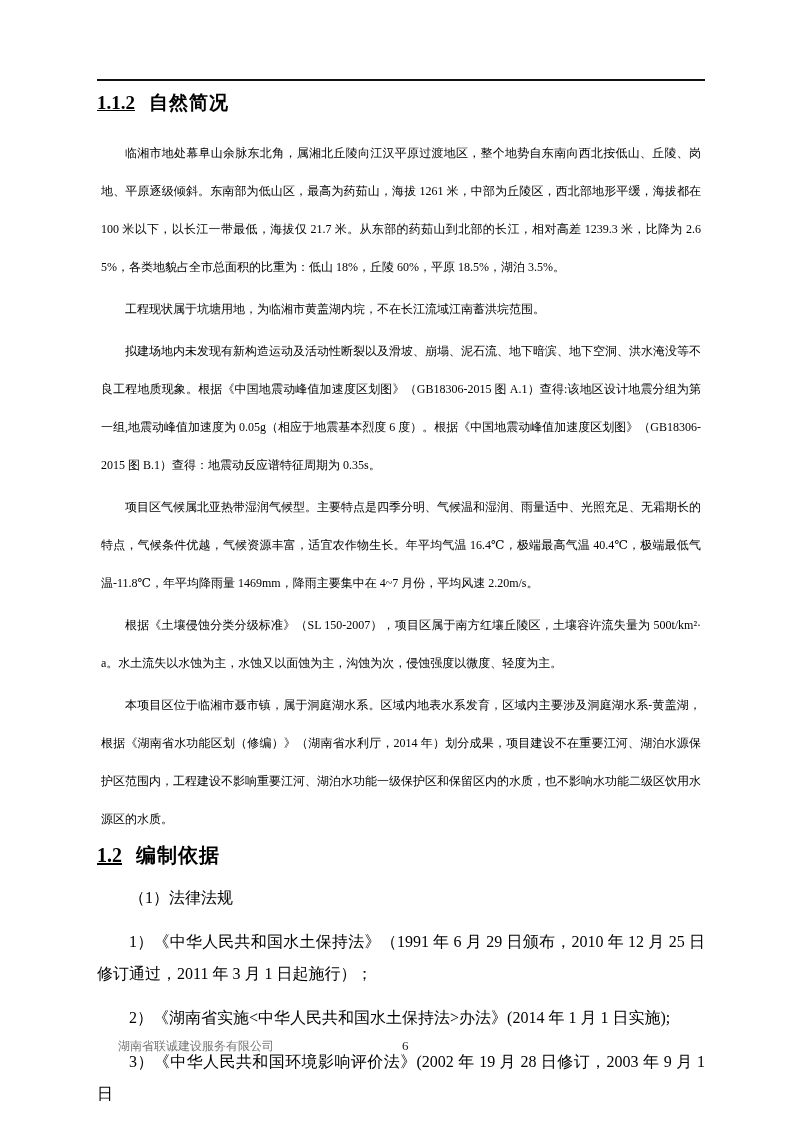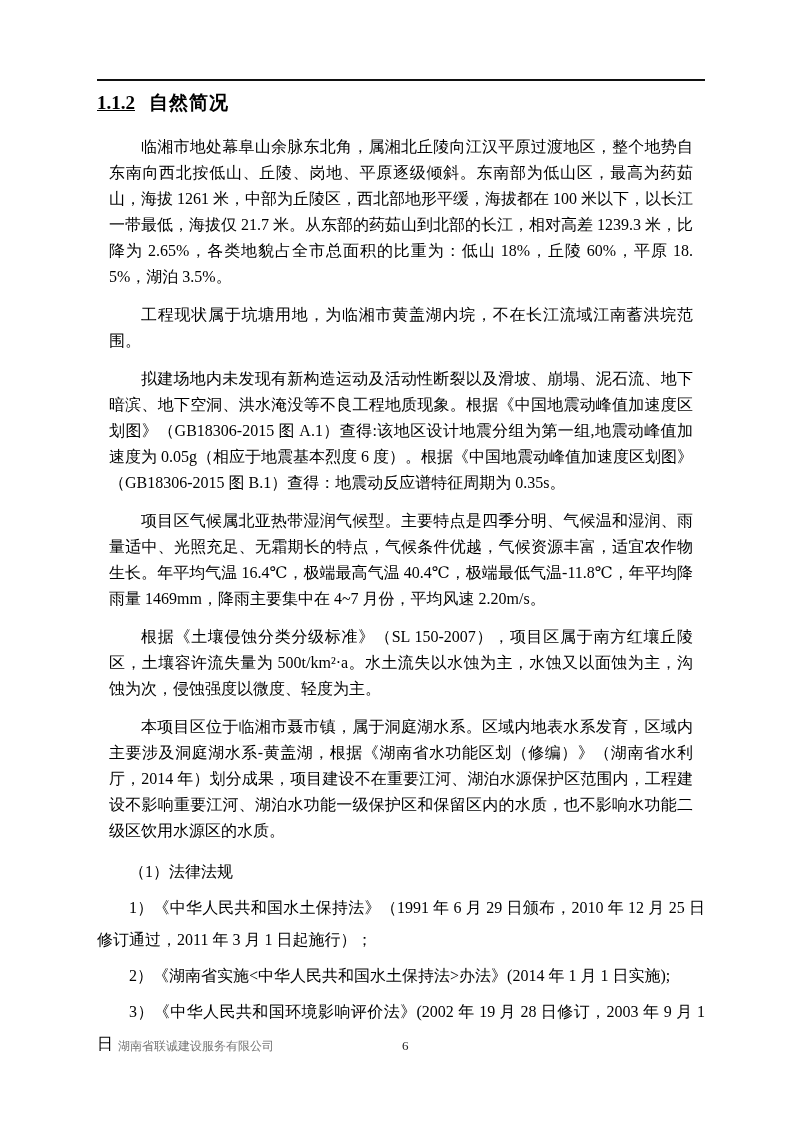--- a/index.html
+++ b/index.html
@@ -32,29 +32,29 @@
   .sec-heading {
     margin: 0 0 18px 0;
     font-size: 19px;
     line-height: 26px;
     font-weight: 700;
     letter-spacing: 1px;
   }
   .sec-heading .h-num { margin-right: 14px; letter-spacing: 0; text-decoration: underline; }
   .sec-heading.h2 { font-size: 20px; margin: 4px 0 14px 0; }
   p.body-para {
-    margin: 12px;
-    font-size: 16px;
-    line-height: 26px;
+    margin: 4px;
+    font-size: 12px;
+    line-height: 38px;
     text-align: justify;
     text-indent: 2em;
     word-break: break-all;
   }
   p.list-para {
-    margin: 4px 0 3px 0;
+    margin: 12px 0 3px 0;
     font-size: 16px;
     line-height: 32px;
     text-align: justify;
     text-indent: 2em;
     word-break: break-all;
   }
   .footer-company {
     position: absolute;
     left: 118px;
     top: 1038px;
@@ -80,20 +80,21 @@
 
     <h2 class="sec-heading"><span class="h-num">1.1.2</span><span>自然简况</span></h2>
 
     <p class="body-para">临湘市地处幕阜山余脉东北角，属湘北丘陵向江汉平原过渡地区，整个地势自东南向西北按低山、丘陵、岗地、平原逐级倾斜。东南部为低山区，最高为药茹山，海拔 1261 米，中部为丘陵区，西北部地形平缓，海拔都在 100 米以下，以长江一带最低，海拔仅 21.7 米。从东部的药茹山到北部的长江，相对高差 1239.3 米，比降为 2.65%，各类地貌占全市总面积的比重为：低山 18%，丘陵 60%，平原 18.5%，湖泊 3.5%。</p>
     <p class="body-para">工程现状属于坑塘用地，为临湘市黄盖湖内垸，不在长江流域江南蓄洪垸范围。</p>
     <p class="body-para">拟建场地内未发现有新构造运动及活动性断裂以及滑坡、崩塌、泥石流、地下暗滨、地下空洞、洪水淹没等不良工程地质现象。根据《中国地震动峰值加速度区划图》（GB18306-2015 图 A.1）查得:该地区设计地震分组为第一组,地震动峰值加速度为 0.05g（相应于地震基本烈度 6 度）。根据《中国地震动峰值加速度区划图》（GB18306-2015 图 B.1）查得：地震动反应谱特征周期为 0.35s。</p>
     <p class="body-para">项目区气候属北亚热带湿润气候型。主要特点是四季分明、气候温和湿润、雨量适中、光照充足、无霜期长的特点，气候条件优越，气候资源丰富，适宜农作物生长。年平均气温 16.4℃，极端最高气温 40.4℃，极端最低气温-11.8℃，年平均降雨量 1469mm，降雨主要集中在 4~7 月份，平均风速 2.20m/s。</p>
     <p class="body-para">根据《土壤侵蚀分类分级标准》（SL 150-2007），项目区属于南方红壤丘陵区，土壤容许流失量为 500t/km²·a。水土流失以水蚀为主，水蚀又以面蚀为主，沟蚀为次，侵蚀强度以微度、轻度为主。</p>
     <p class="body-para">本项目区位于临湘市聂市镇，属于洞庭湖水系。区域内地表水系发育，区域内主要涉及洞庭湖水系-黄盖湖，根据《湖南省水功能区划（修编）》（湖南省水利厅，2014 年）划分成果，项目建设不在重要江河、湖泊水源保护区范围内，工程建设不影响重要江河、湖泊水功能一级保护区和保留区内的水质，也不影响水功能二级区饮用水源区的水质。</p>
 
+    <h2 class="sec-heading h2"><span class="h-num">1.2</span><span>编制依据</span></h2>
 
     <p class="list-para">（1）法律法规</p>
     <p class="list-para">1）《中华人民共和国水土保持法》（1991 年 6 月 29 日颁布，2010 年 12 月 25 日修订通过，2011 年 3 月 1 日起施行）；</p>
     <p class="list-para">2）《湖南省实施&lt;中华人民共和国水土保持法&gt;办法》(2014 年 1 月 1 日实施);</p>
     <p class="list-para">3）《中华人民共和国环境影响评价法》(2002 年 19 月 28 日修订，2003 年 9 月 1 日</p>
 
   </div>
 
   <div class="footer-company">湖南省联诚建设服务有限公司</div>
   <div class="footer-pagenum">6</div>

